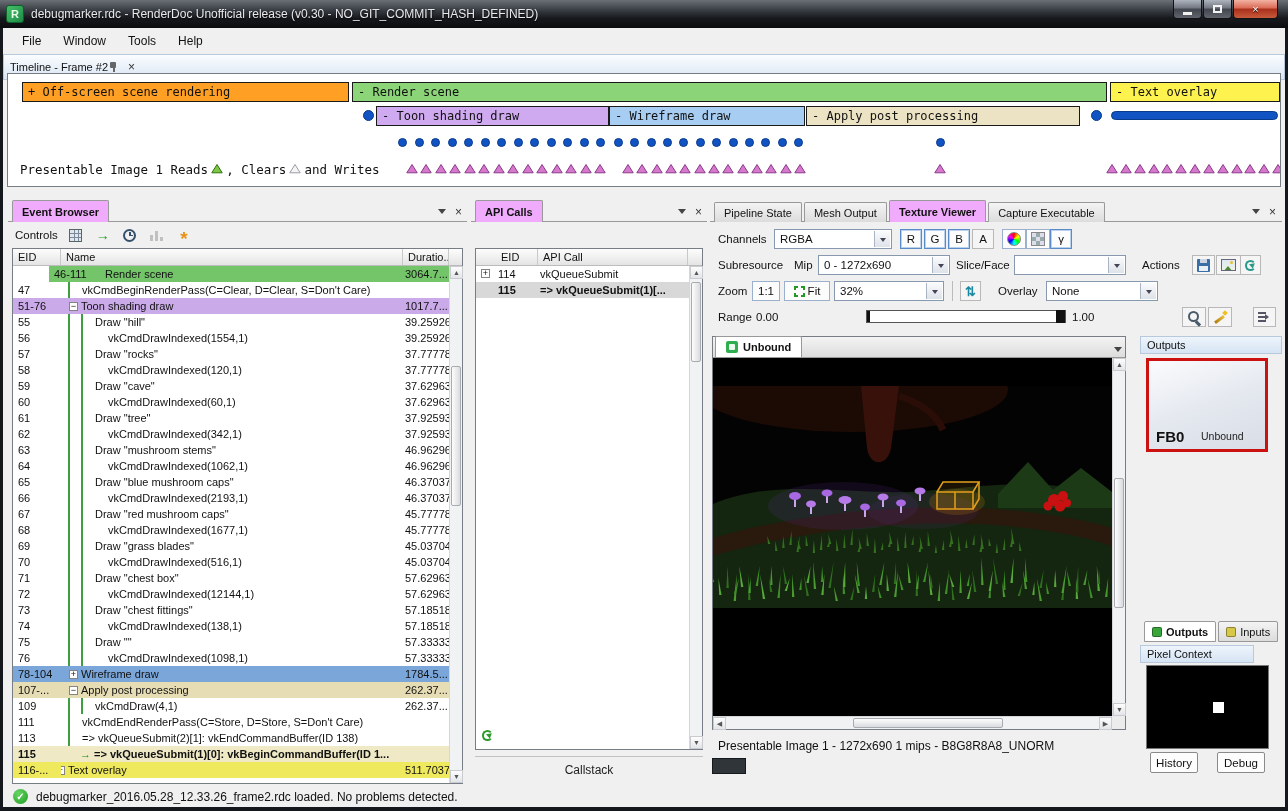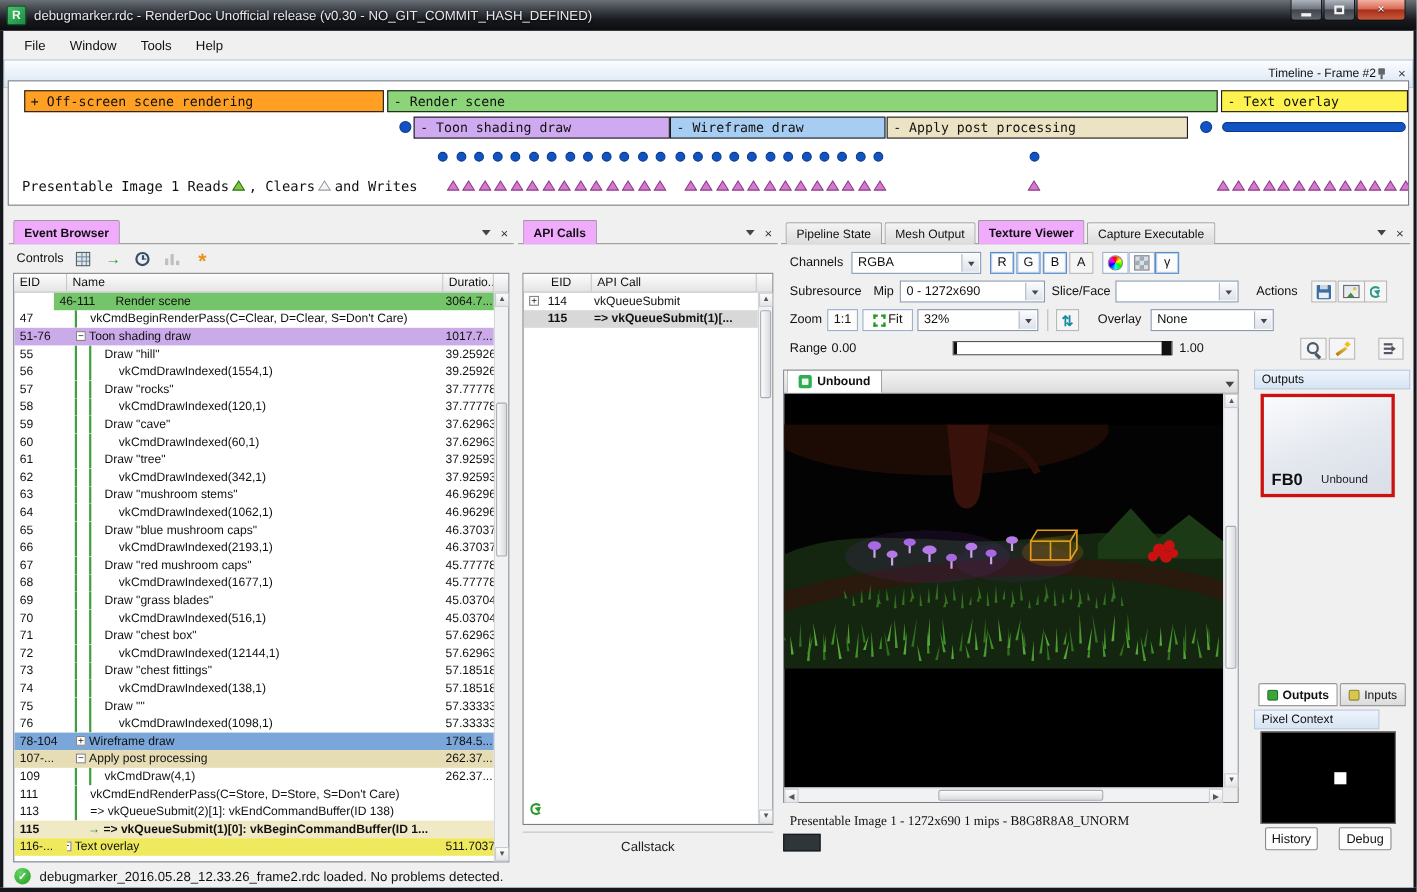--- a/index.html
+++ b/index.html
@@ -17,21 +17,21 @@
 .min-glyph{width:9px;height:3px;background:#f2f2f2;margin-top:8px}
 .max-glyph{width:9px;height:8px;border:2px solid #f2f2f2}
 .edge{position:absolute;background:#14171b;z-index:49}
 
 
 .menubar{position:absolute;left:3px;top:28px;width:1282px;height:26px;background:#f0f0f0;display:flex;align-items:center;padding-left:8px}
 .menu-item{padding:4px 11px;font-size:12px}
 
 
 .tl-dock{position:absolute;left:3px;top:54px;width:1282px;height:136px;background:#f0f0f0}
-.dock-header{height:18px;background:linear-gradient(#fbfdff,#d9e5f3);border:1px solid #b9c9dd;display:flex;align-items:center;justify-content:flex-end;padding:12px 6px;font-size:11px}
+.dock-header{height:18px;background:linear-gradient(#fbfdff,#d9e5f3);border:1px solid #b9c9dd;display:flex;align-items:center;justify-content:flex-start;padding:12px 6px;font-size:11px}
 .dock-hicons{display:flex;gap:10px;align-items:center}
 .i-pin{width:10px;height:12px;position:relative;display:inline-block}
 .i-pin:before{content:"";position:absolute;left:2px;top:1px;width:6px;height:6px;background:#666;border-radius:1px}
 .i-pin:after{content:"";position:absolute;left:4.5px;top:7px;width:2px;height:4px;background:#666}
 .x-icon{color:#333;font-size:12px;line-height:10px;cursor:pointer}
 .tl-content{position:absolute;left:4px;top:19px;width:1274px;height:114px;background:#fff;border:1px solid #767d85;overflow:hidden}
 .tl-bar{position:absolute;height:20px;border:1px solid #1a1a1a;font-family:"DejaVu Sans Mono",monospace;font-size:12px;line-height:18px;padding-left:5px;white-space:nowrap;overflow:hidden;cursor:pointer}
 .tl-bigdot{position:absolute;top:36px;width:11px;height:11px;border-radius:50%;background:#1253c4;border:1px solid #0a3a8a}
 .tl-dot{position:absolute;top:64px;width:9px;height:9px;border-radius:50%;background:#1253c4;border:1px solid #0a3a8a}
 .tl-pill{position:absolute;top:37px;left:1103px;width:167px;height:9px;border-radius:5px;background:#1253c4;border:1px solid #0a3a8a}
@@ -122,21 +122,21 @@
 .rh-right{position:absolute;right:0;top:-1px;bottom:-1px;width:9px;background:#111}
 
 
 .texwrap{position:absolute;border:1px solid #767d85;background:#f0f0f0}
 .texstrip{position:absolute;left:0;right:0;top:0;height:21px;background:linear-gradient(#f4f4f4,#dcdcdc);border-bottom:1px solid #999;display:flex;align-items:flex-end;padding-left:2px}
 .textab{height:21px;padding:0 10px;font-size:11px;font-weight:bold;display:flex;align-items:center;gap:5px;background:#fff;border:1px solid #999;border-bottom:none;border-radius:2px 2px 0 0}
 .unbound-ic{width:12px;height:12px;border-radius:2px;background:#2fae4f;position:relative}
 .unbound-ic:after{content:"";position:absolute;left:3px;top:3px;width:6px;height:6px;background:#eafaef;border-radius:1px}
 .texcanvas{position:absolute;left:0;top:21px;right:13px;bottom:13px;background:#000;overflow:hidden}
 .sb-corner{position:absolute;right:0;bottom:0;width:13px;height:13px;background:#ececec}
-.tex-status{position:absolute;font-family:Liberation Serif, serif;font-size:12px;white-space:nowrap}
+.tex-status{position:absolute;font-family:Liberation Sans, sans-serif;font-size:12px;white-space:nowrap}
 .swatch{position:absolute;width:34px;height:16px;background:#30353a;border:1px solid #15181c}
 
 
 .side-header{position:absolute;height:18px;background:linear-gradient(#eef4fb,#d6e4f4);border:1px solid #b9c9dd;font-size:11px;display:flex;align-items:center;padding-left:6px}
 .fb-thumb{position:absolute;border:3px solid #cc1111;background:linear-gradient(160deg,#fafbfd,#e3e7ee 55%,#d9dee7)}
 .fb-label{position:absolute;left:7px;bottom:4px;font-size:15px;font-weight:bold}
 .fb-status{position:absolute;left:52px;bottom:7px;font-size:10.5px;color:#222}
 .btabs{position:absolute;display:flex;align-items:flex-end;gap:2px}
 .btab{height:21px;padding:0 7px;font-size:11px;display:flex;align-items:center;gap:4px;border:1px solid #999;background:linear-gradient(#f4f4f4,#dcdcdc);border-radius:2px 2px 0 0;cursor:pointer}
 .btab.active{background:#fff;font-weight:bold}

